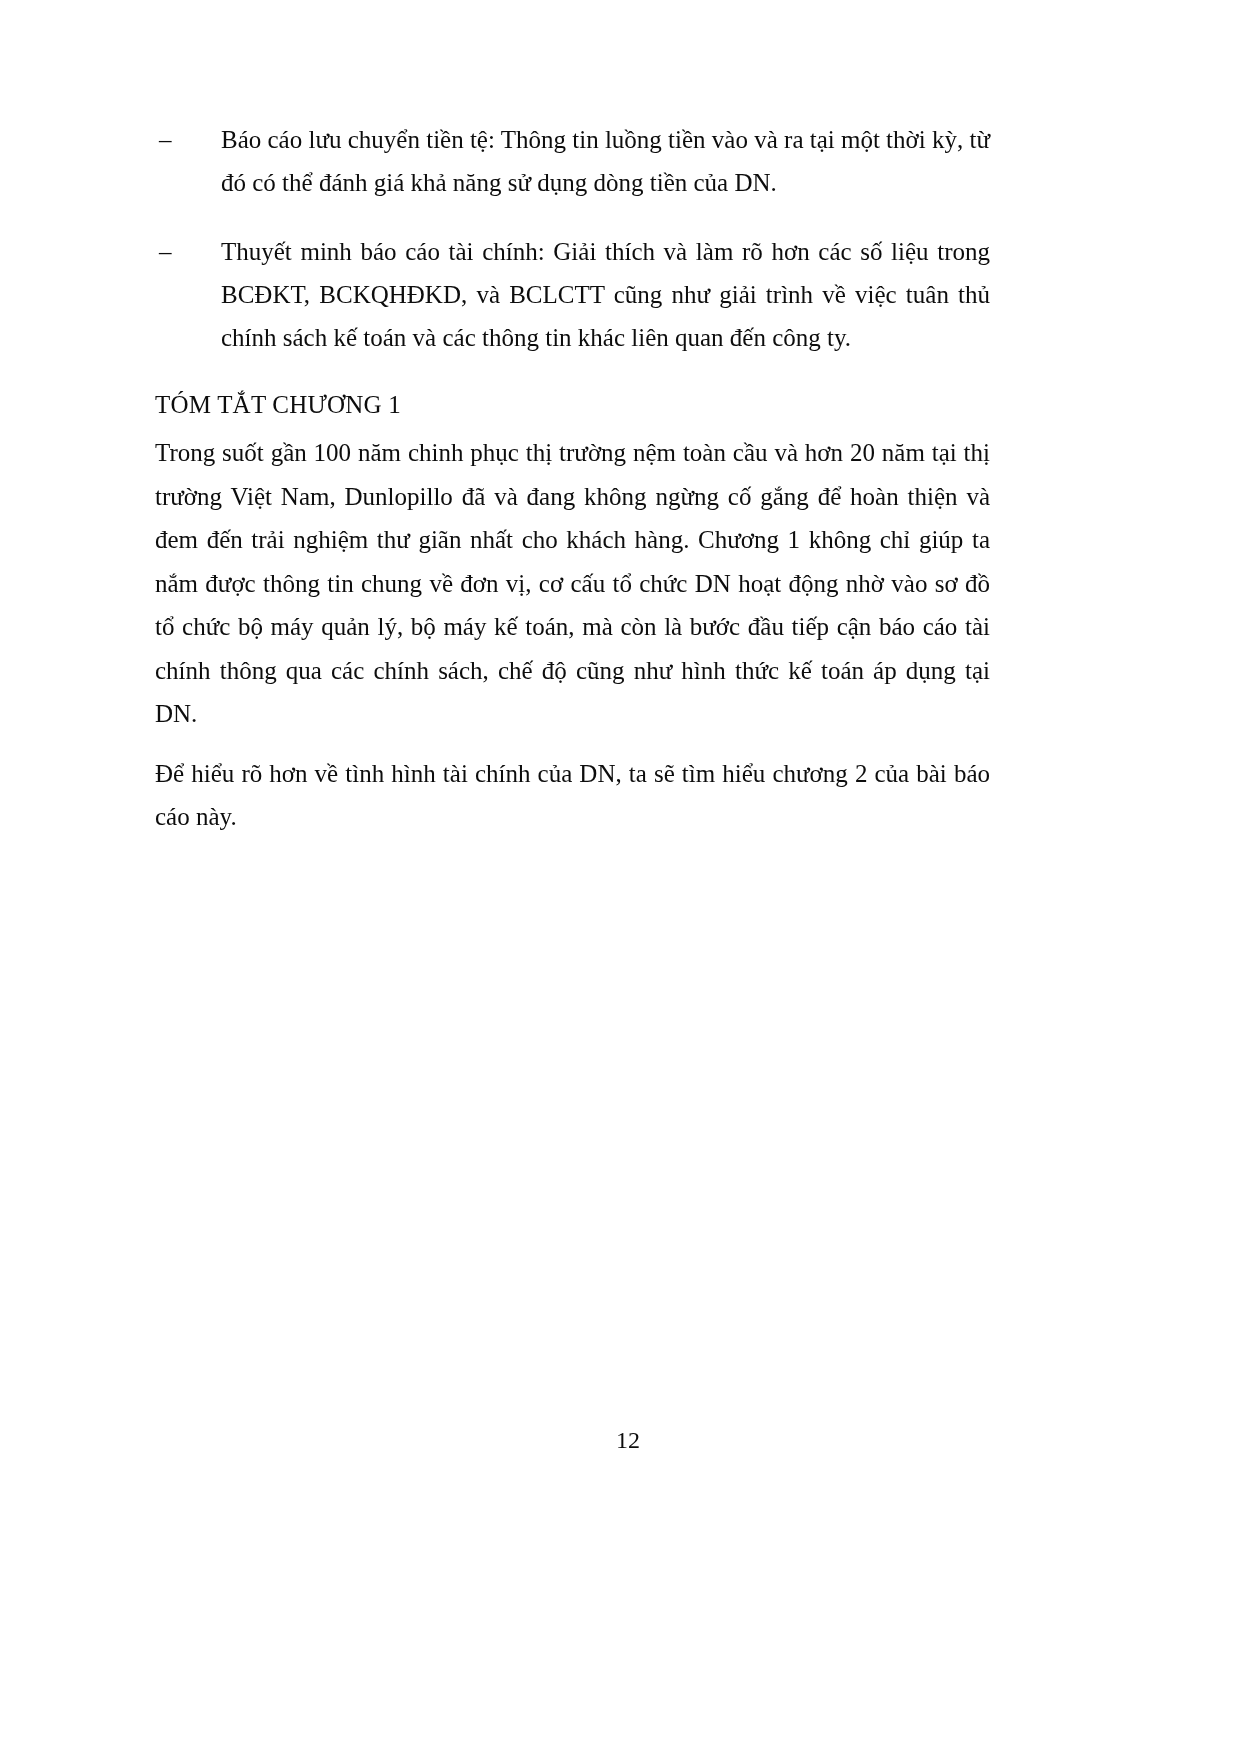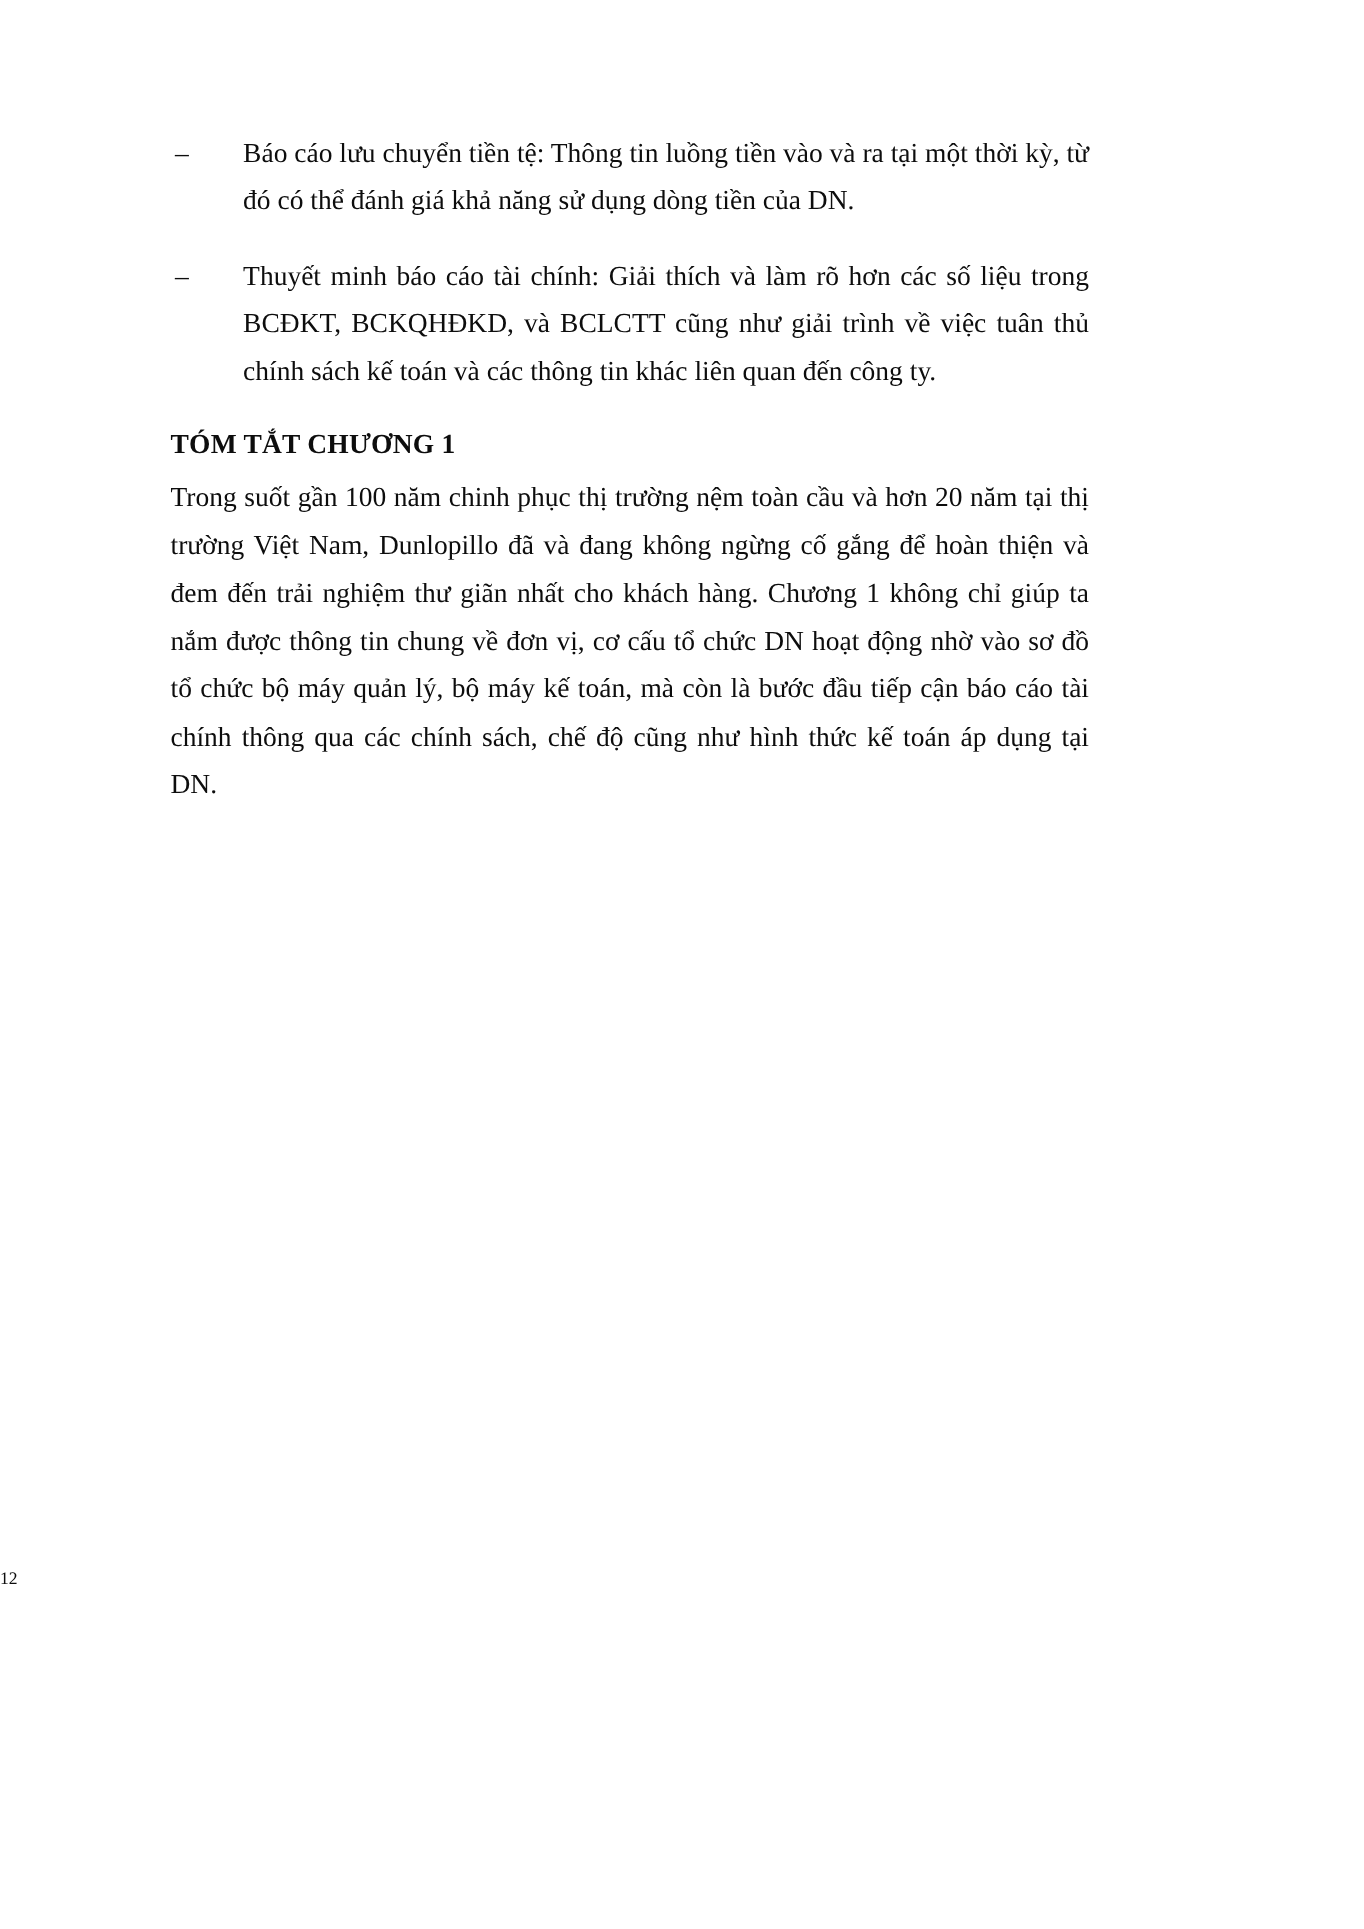--- a/index.html
+++ b/index.html
@@ -47,43 +47,45 @@
     line-height: 1.72;
   }
   .dash-item .dash-text {
     display: block;
     margin-left: 18px;
   }
 
   
   .section-heading {
     font-size: 25px;
-    font-weight: bold;
+    font-weight: normal;
     margin: 16px 0 6px 0;
     line-height: 1.6;
     letter-spacing: 0.2px;
   }
 
   
   .body-para {
     font-size: 25px;
     line-height: 1.74;
     text-align: justify;
     text-justify: inter-word;
     margin: 0 0 16px 0;
   }
 
   
   .page-number {
     position: absolute;
     left: 0;
     right: 0;
     top: 1426px;
-    font-size: 16px;
+    text-align: center;
+    font-size: 24px;
     line-height: 1.2;
+    padding-left: 16px;
   }
 </style>
 </head>
 <body>
 
 <div class="page">
 
   <div class="content">
 
     <ul class="dash-list">
@@ -93,18 +95,19 @@
       </li>
       <li class="dash-item">
         <span class="dash-mark">–</span>
         <span class="dash-text">Thuyết minh báo cáo tài chính: Giải thích và làm rõ hơn các số liệu trong BCĐKT, BCKQHĐKD, và BCLCTT cũng như giải trình về việc tuân thủ chính sách kế toán và các thông tin khác liên quan đến công ty.</span>
       </li>
     </ul>
 
     <h2 class="section-heading">TÓM TẮT CHƯƠNG 1</h2>
 
     <p class="body-para">Trong suốt gần 100 năm chinh phục thị trường nệm toàn cầu và hơn 20 năm tại thị trường Việt Nam, Dunlopillo đã và đang không ngừng cố gắng để hoàn thiện và đem đến trải nghiệm thư giãn nhất cho khách hàng. Chương 1 không chỉ giúp ta nắm được thông tin chung về đơn vị, cơ cấu tổ chức DN hoạt động nhờ vào sơ đồ tổ chức bộ máy quản lý, bộ máy kế toán, mà còn là bước đầu tiếp cận báo cáo tài chính thông qua các chính sách, chế độ cũng như hình thức kế toán áp dụng tại DN.</p>
+    <p class="body-para">Để hiểu rõ hơn về tình hình tài chính của DN, ta sẽ tìm hiểu chương 2 của bài báo cáo này.</p>
 
   </div>
 
   <div class="page-number">12</div>
 
 </div>
 
 </body></html>

